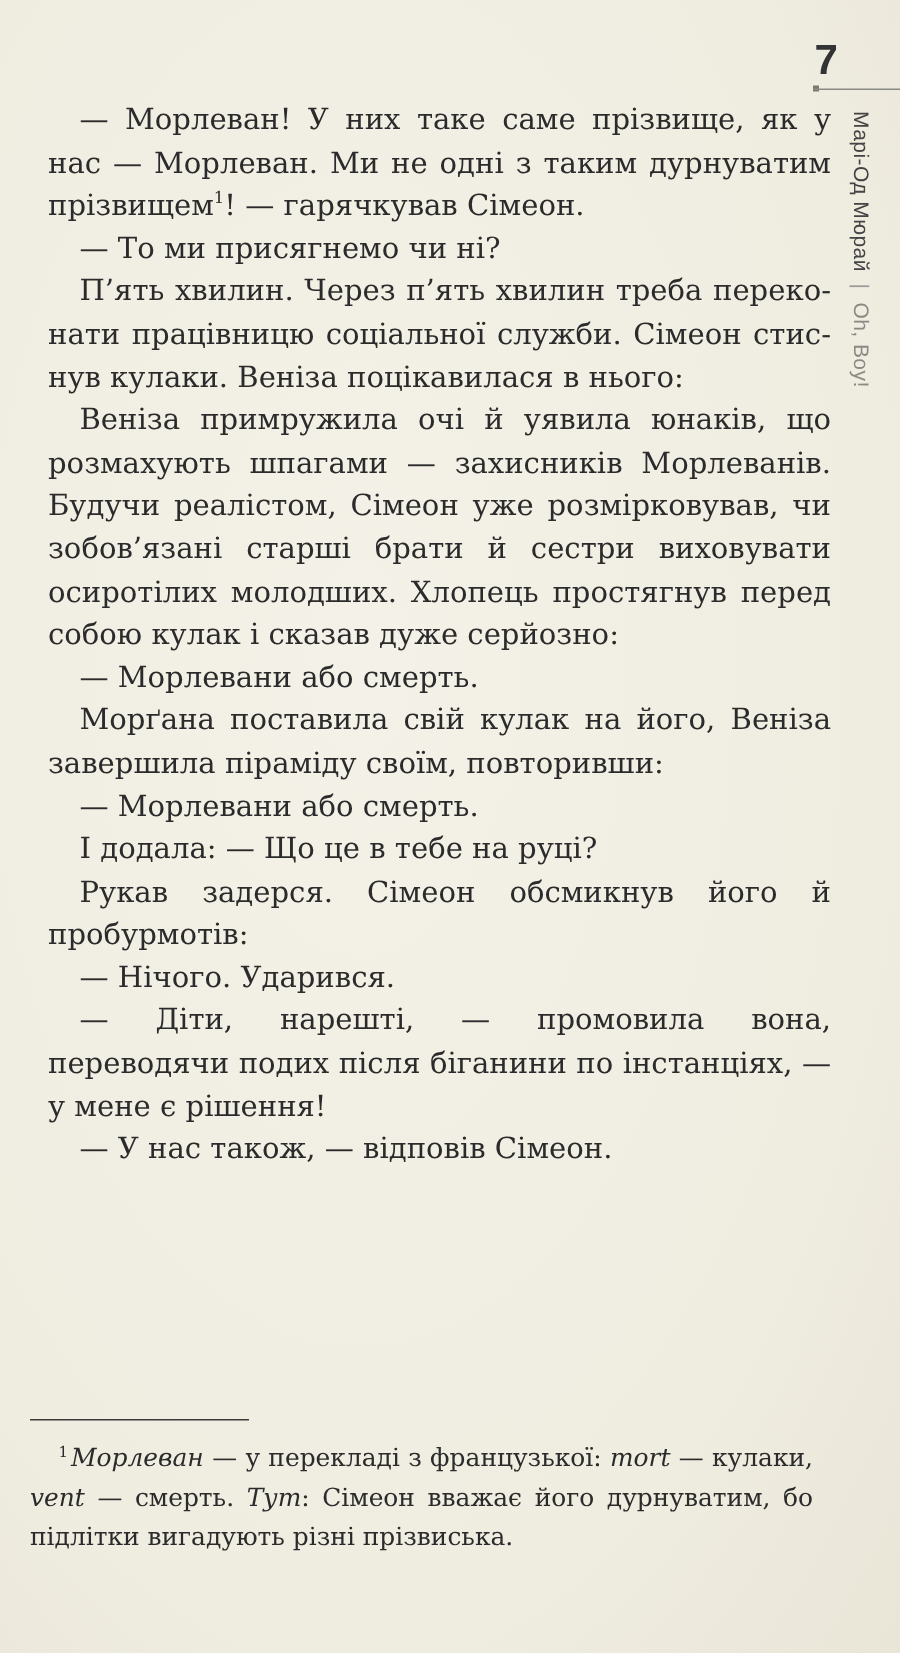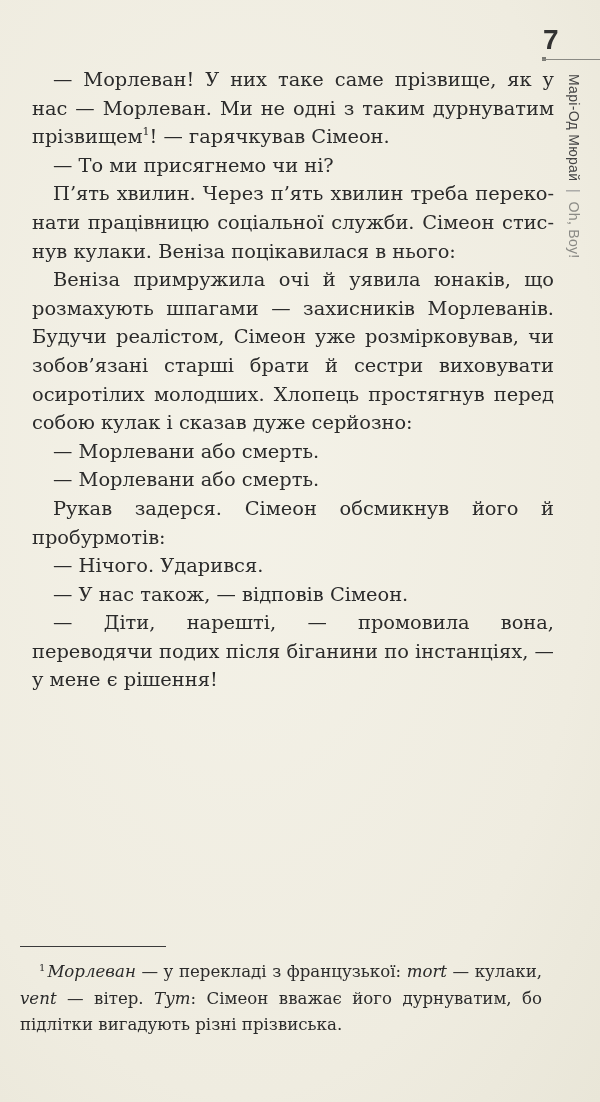--- a/index.html
+++ b/index.html
@@ -123,24 +123,26 @@
     <span class="sep">|</span>
     <span class="title">Oh, Boy!</span>
   </div>
 
   <div class="body-text">
     <p><span>— Морлеван! У них таке саме прізвище, як у нас — Морлеван. Ми не одні з таким дурнуватим прізвищем</span><sup class="fn-ref">1</sup><span>! — гарячкував Сімеон.</span></p>
     <p>— То ми присягнемо чи ні?</p>
     <p>П’ять хвилин. Через п’ять хвилин треба переко­нати працівницю соціальної служби. Сімеон стис­нув кулаки. Веніза поцікавилася в нього:</p>
     <p>Веніза примружила очі й уявила юнаків, що розмахують шпагами — захисників Морлева­нів. Будучи реалістом, Сімеон уже розмірковував, чи зобов’язані старші брати й сестри виховувати осиротілих молодших. Хлопець простягнув перед собою кулак і сказав дуже серйозно:</p>
     <p>— Морлевани або смерть.</p>
+    <p>Морґана поставила свій кулак на його, Веніза завершила піраміду своїм, повторивши:</p>
     <p>— Морлевани або смерть.</p>
+    <p>І додала: — Що це в тебе на руці?</p>
     <p>Рукав задерся. Сімеон обсмикнув його й пробур­мотів:</p>
     <p>— Нічого. Ударився.</p>
+    <p>— Діти, нарешті, — промовила вона, переводячи подих після біганини по інстанціях, — у мене є рішення!</p>
     <p>— У нас також, — відповів Сімеон.</p>
-    <p>— Діти, нарешті, — промовила вона, переводячи подих після біганини по інстанціях, — у мене є рішення!</p>
   </div>
 
   <div class="footnote-rule"></div>
 
-  <div class="footnote"><span class="fn-num">1</span><em>Морлеван</em><span> — у перекладі з французької: </span><em>mort</em><span> — кулаки, </span><em>vent</em><span> — вітер. </span><em>Тут</em><span>: Сімеон вважає його дурнуватим, бо підлітки вигадують різні прізвиська.</span></div>
+  <div class="footnote"><span class="fn-num">1</span><em>Морлеван</em><span> — у перекладі з французької: </span><em>mort</em><span> — кулаки, </span><em>vent</em><span> — смерть. </span><em>Тут</em><span>: Сімеон вважає його дурнуватим, бо підлітки вигадують різні прізвиська.</span></div>
 
 </div>
 
 </body></html>

